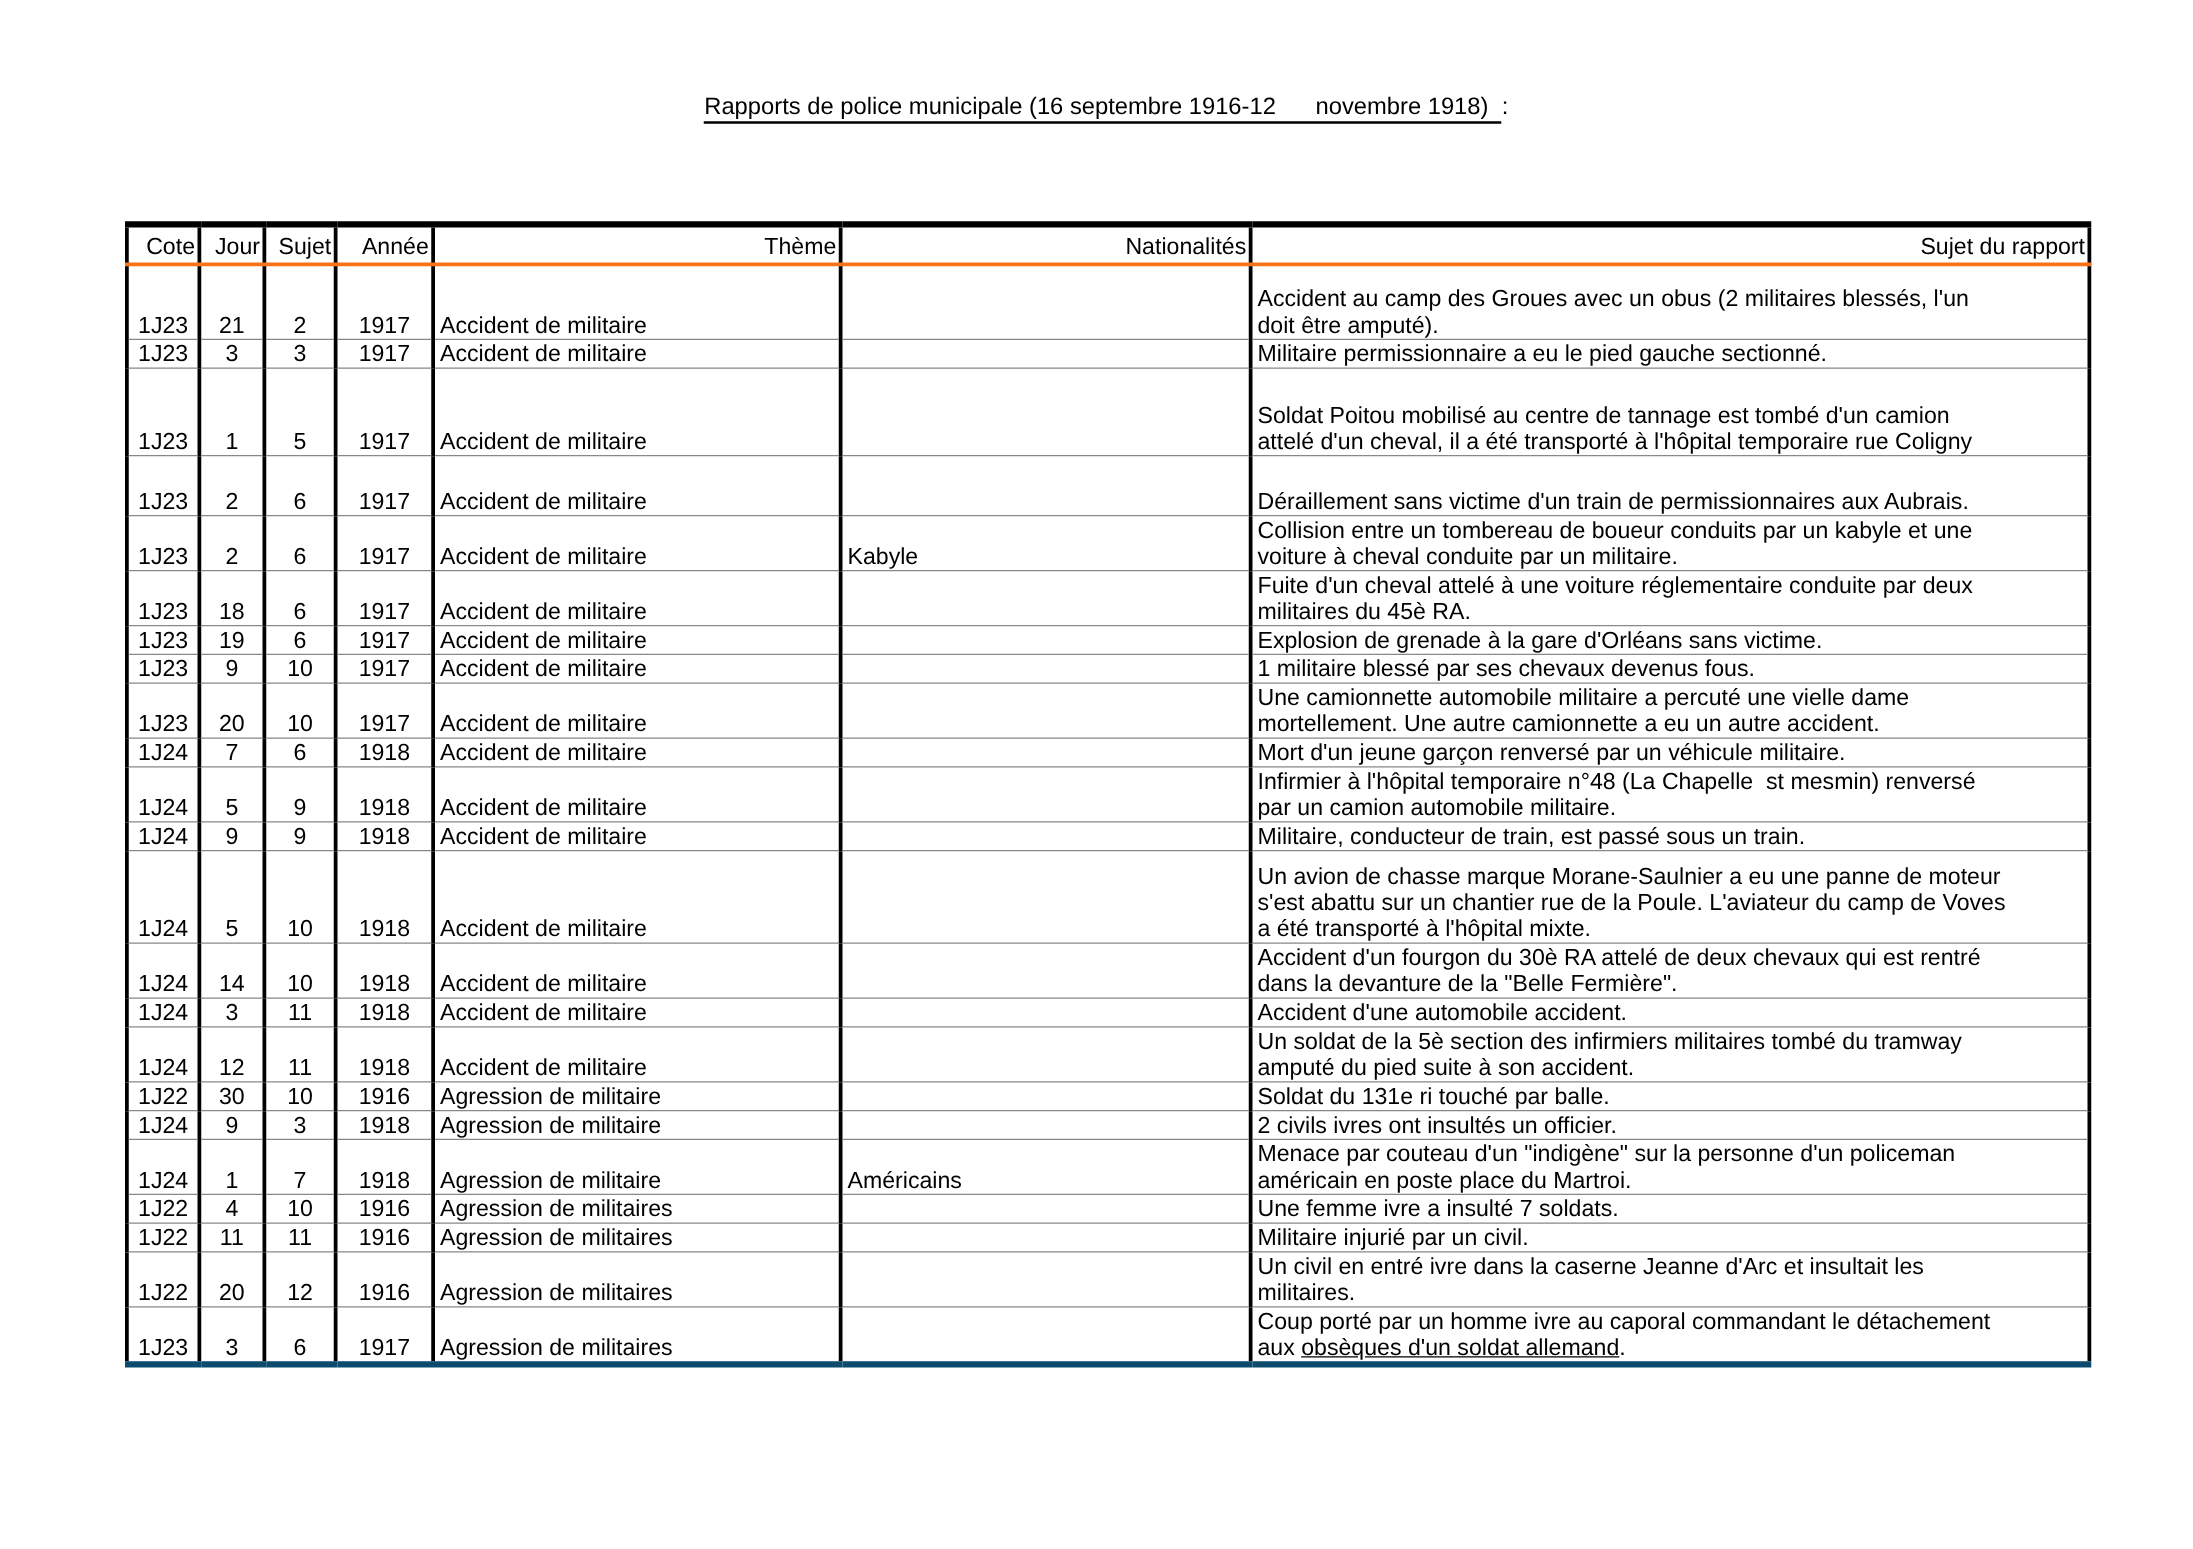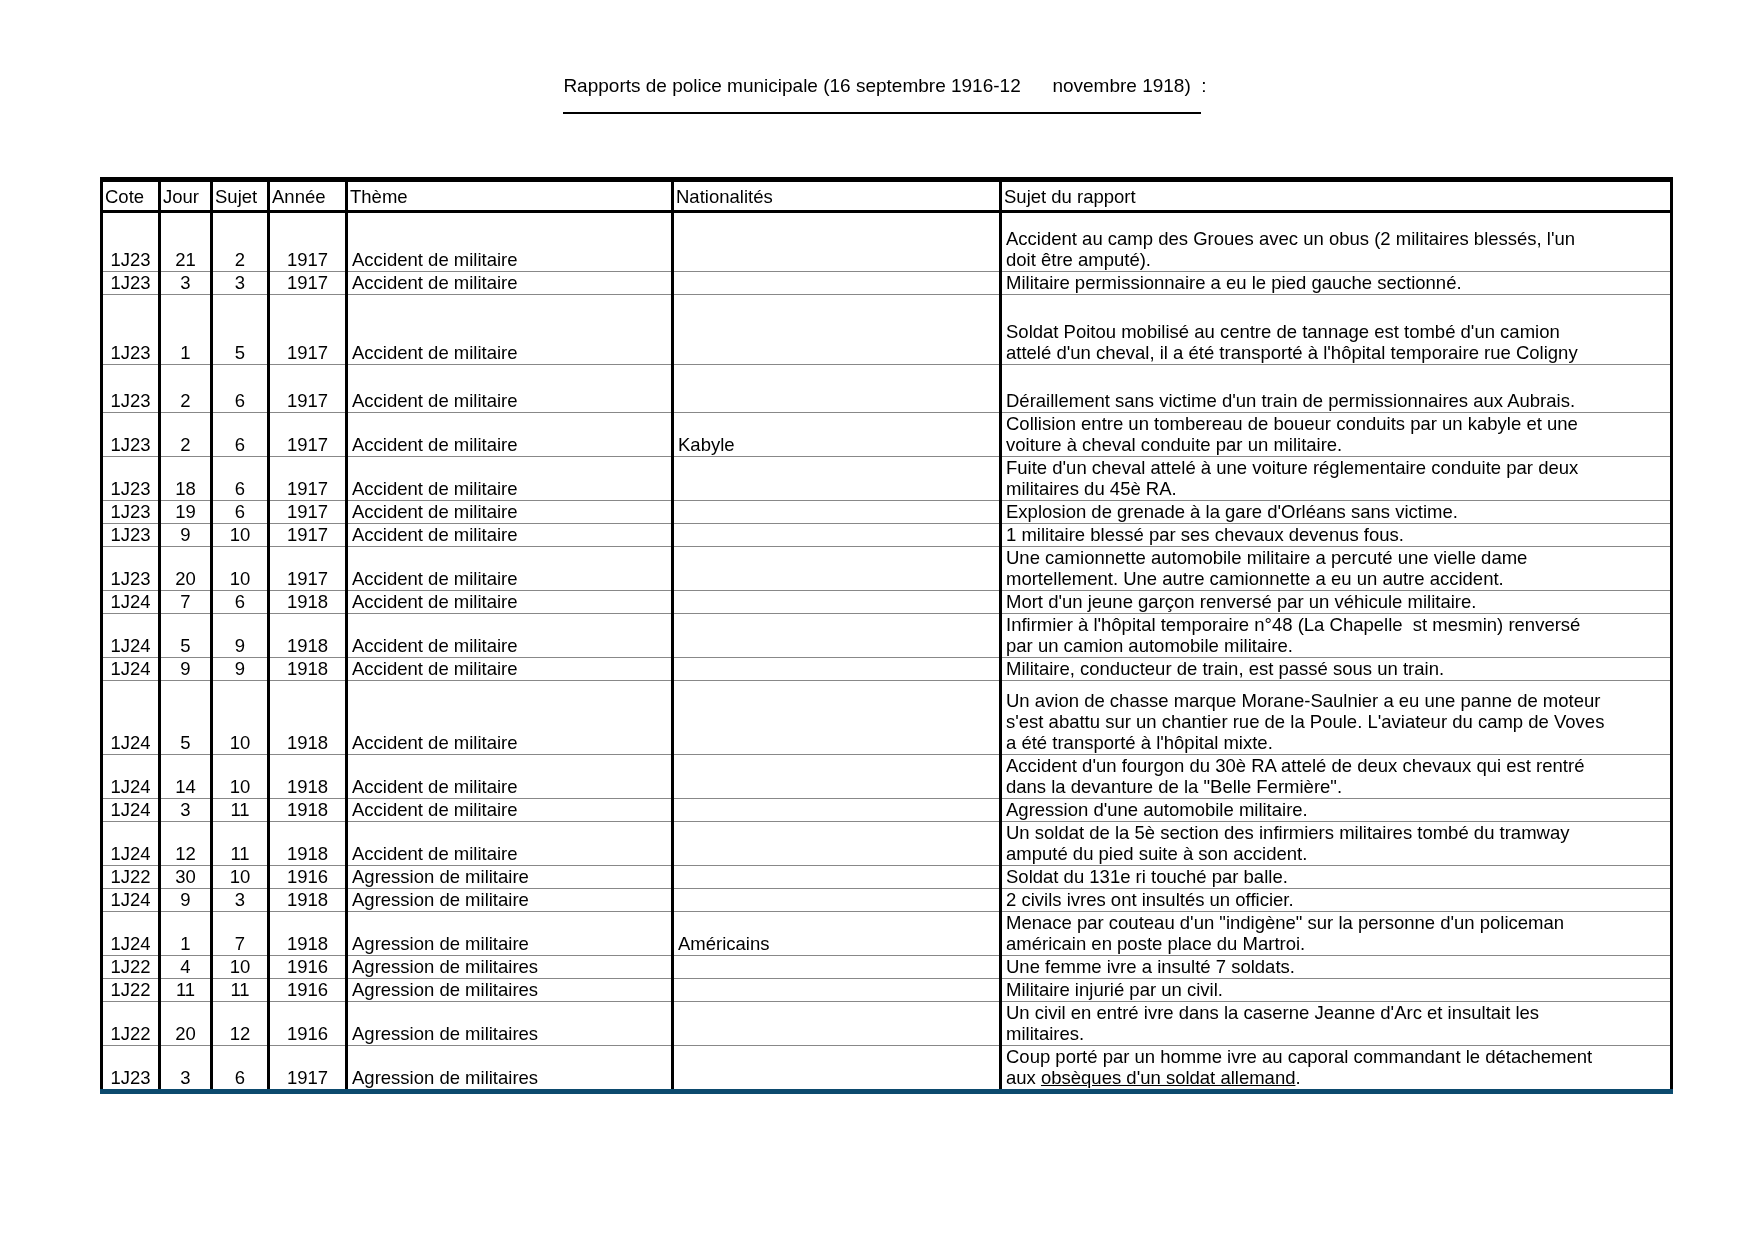--- a/index.html
+++ b/index.html
@@ -12,40 +12,40 @@
   }
   .sheet { padding-top:26px; }
 
   
   .title {
     width:1570px; margin-left:100px;
     text-align:center;
     font-size:19px; line-height:24px;
     white-space:pre;
   }
-  .u2 { border-bottom:2px solid #000; padding-bottom:16px; }
+  .u2 { border-bottom:2px solid #000; padding-bottom:1px; }
 
   
   table.reports {
     margin-left:100px; margin-top:31px;
     border-collapse:collapse; table-layout:fixed;
     width:1570px;
     font-size:18.5px; line-height:21px;
   }
   th, td {
     border-left:3px solid #000;
     border-right:3px solid #000;
     vertical-align:bottom;
     padding:0 4px 1px 4px;
   }
   th {
     border-top:5px solid #000;
-    border-bottom:3px solid #000000;
+    border-bottom:3px solid #f97316;
     font-weight:normal;
-    text-align:left;
+    text-align:right;
     vertical-align:middle;
     padding:2px 2px;
     height:24px;
   }
   td { border-top:1px solid #888; }
   tbody tr:last-child td { border-bottom:5px solid #0c4a6e; }
   td.c { text-align:center; }
   td.sujet { white-space:pre-wrap; }
   .useg { text-decoration:underline; }
 </style>
@@ -215,21 +215,21 @@
           <td class="sujet"><span>Accident d'un fourgon du 30è RA attelé de deux chevaux qui est rentré
 dans la devanture de la "Belle Fermière".</span></td>
         </tr>
         <tr style="height: 22px;">
           <td class="c">1J24</td>
           <td class="c">3</td>
           <td class="c">11</td>
           <td class="c">1918</td>
           <td>Accident de militaire</td>
           <td></td>
-          <td class="sujet"><span>Agression d'une automobile militaire.</span></td>
+          <td class="sujet"><span>Accident d'une automobile accident.</span></td>
         </tr>
         <tr style="height: 43px;">
           <td class="c">1J24</td>
           <td class="c">12</td>
           <td class="c">11</td>
           <td class="c">1918</td>
           <td>Accident de militaire</td>
           <td></td>
           <td class="sujet"><span>Un soldat de la 5è section des infirmiers militaires tombé du tramway
 amputé du pied suite à son accident.</span></td>

